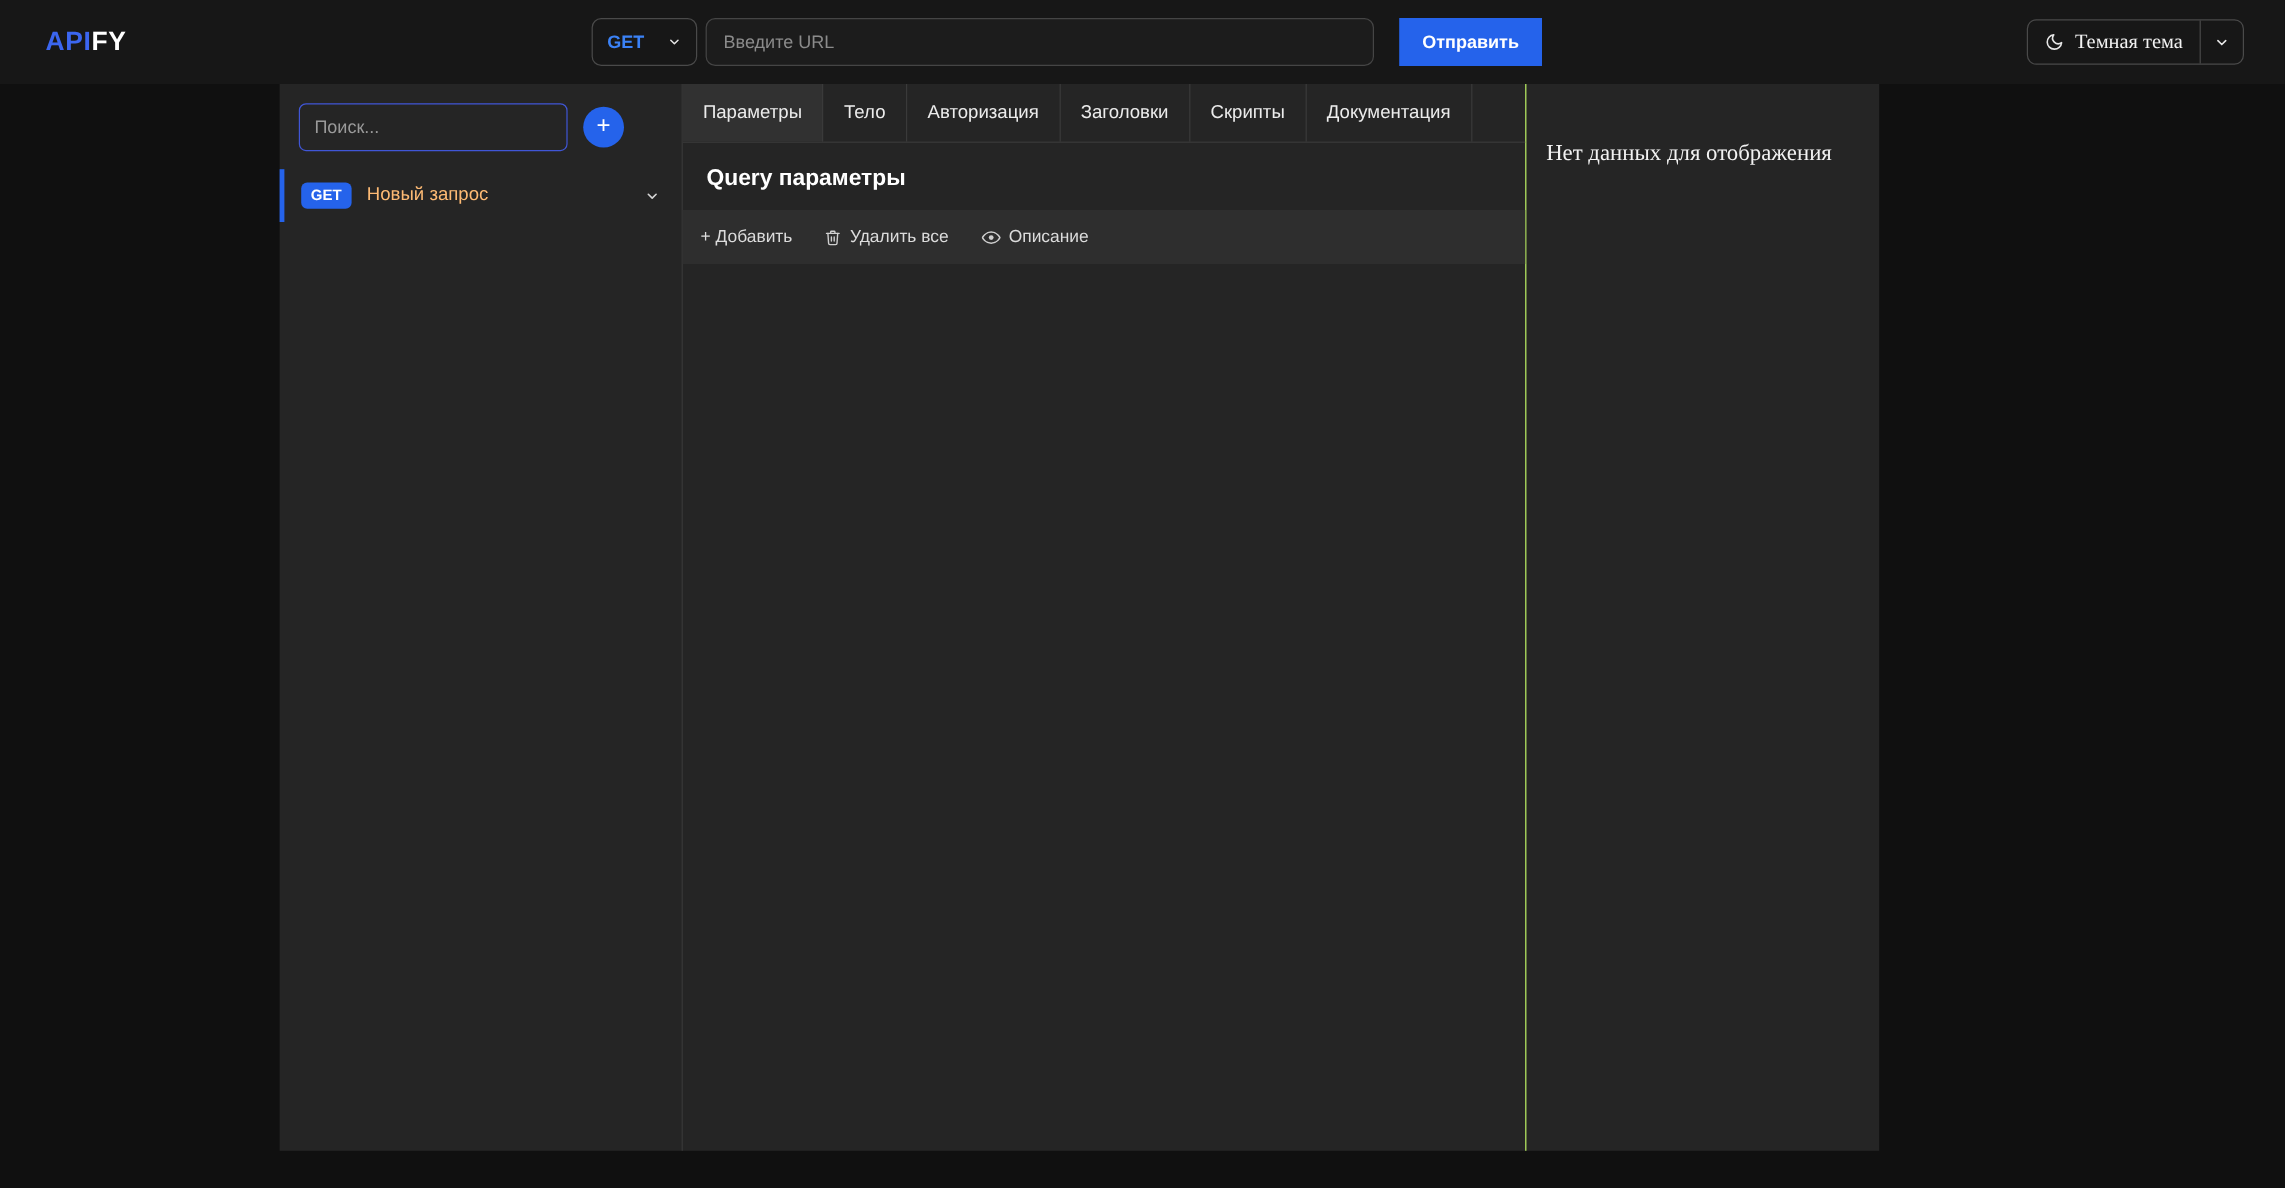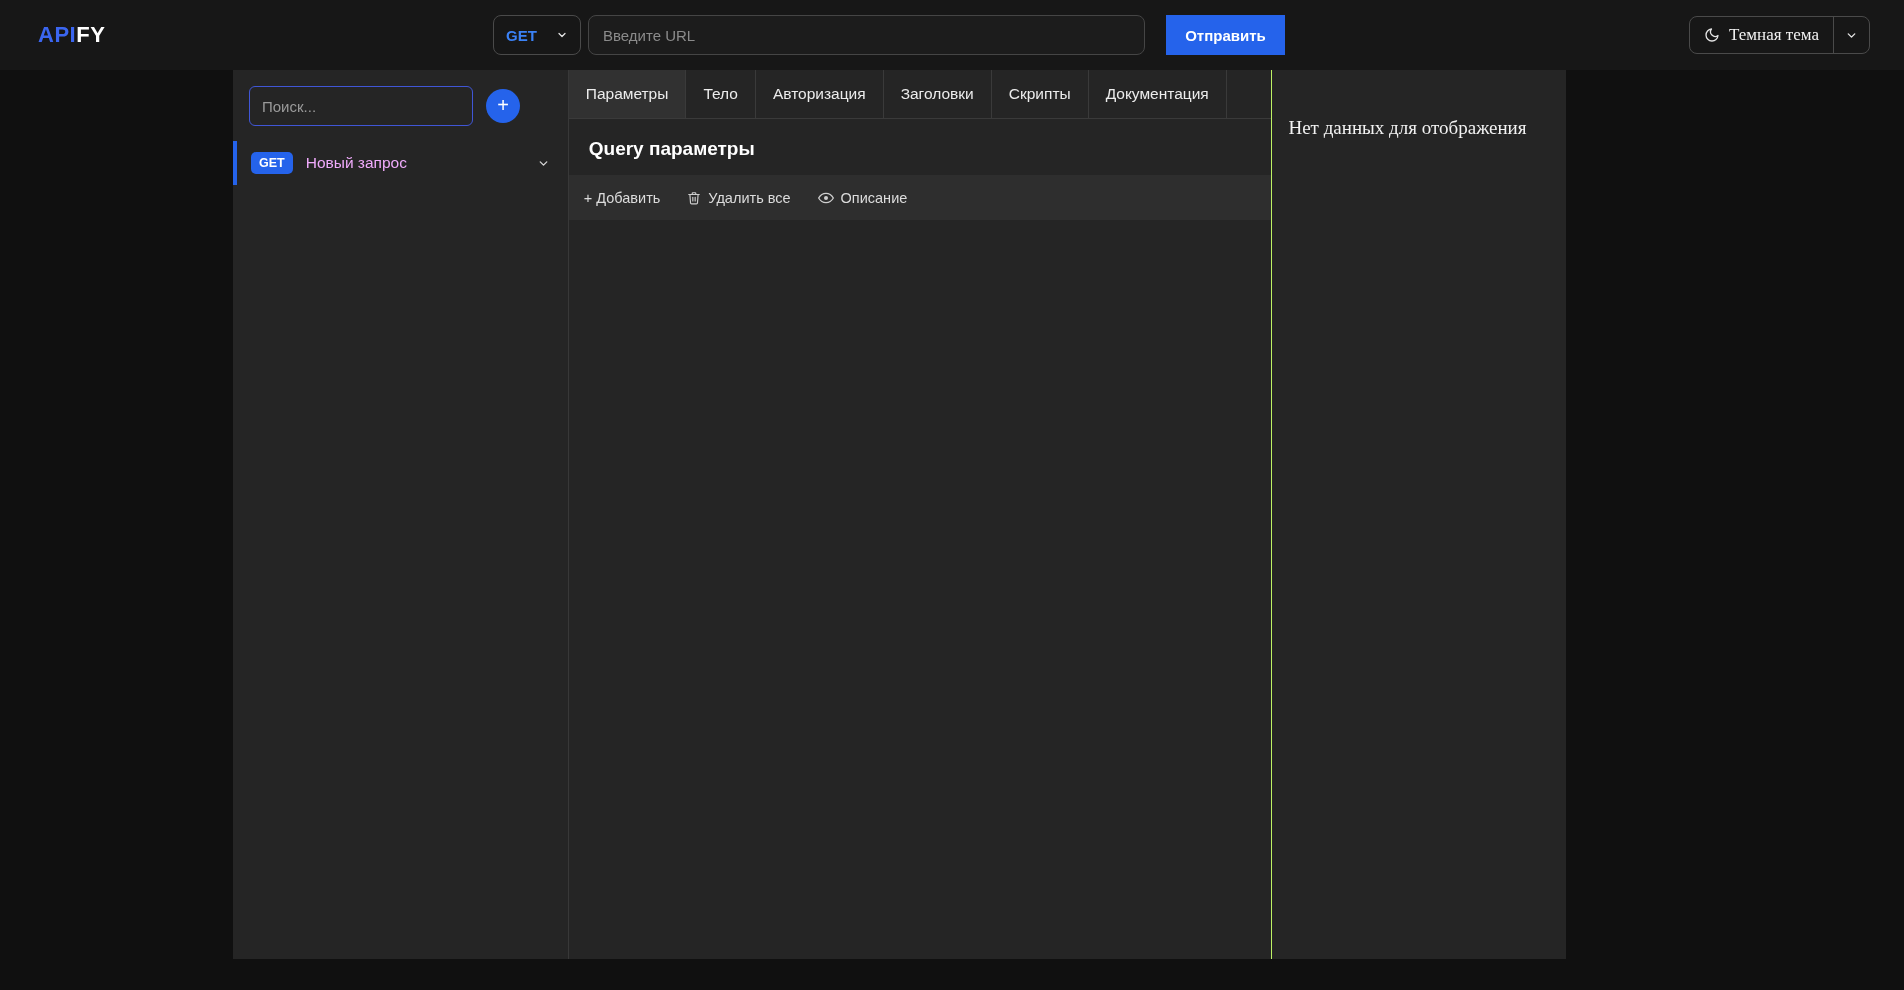--- a/index.html
+++ b/index.html
@@ -43,21 +43,21 @@
   .search-input { width:224px; height:40px; background:transparent; border:1.5px solid #4056d6;
                   border-radius:6px; color:#dddddd; padding:0 12px; font-size:15px; outline:none; }
   .search-input::placeholder { color:#9a9a9a; }
   .add-btn { width:34px; height:34px; border-radius:50%; background:#2563eb; color:#fff; border:none;
              font-size:20px; line-height:1; margin-left:13px; cursor:pointer;
              display:flex; align-items:center; justify-content:center; padding-bottom:2px; }
   .request-item { margin-top:15px; height:44px; display:flex; align-items:center;
                   border-left:4px solid #2563eb; padding:0 18px 0 14px; cursor:pointer; }
   .method-badge { background:#2563eb; color:#fff; font-size:12.5px; font-weight:700;
                   padding:4px 8px; border-radius:5px; }
-  .request-name { margin-left:13px; color:#f0abfc; font-size:15.5px; }
+  .request-name { margin-left:13px; color:#fdba74; font-size:15.5px; }
   .request-chevron { margin-left:auto; color:#d5d5d5; display:flex; }
 
   
   .request-panel { width:721px; border-right:1px solid #bef264; display:flex; flex-direction:column; }
   .tabs { display:flex; height:49px; border-bottom:1px solid #3a3a3a; }
   .tab { display:flex; align-items:center; padding:0 17px; font-size:15.5px; color:#ececec;
          border-right:1px solid #3a3a3a; cursor:pointer; white-space:nowrap; background:transparent; }
   .tab.active { background:#313131; }
   .section-title { margin:19px 0 0 20px; font-size:19px; font-weight:700; color:#ffffff; }
   .toolbar { margin-top:15px; height:45px; background:#2e2e2e; display:flex; align-items:center;

